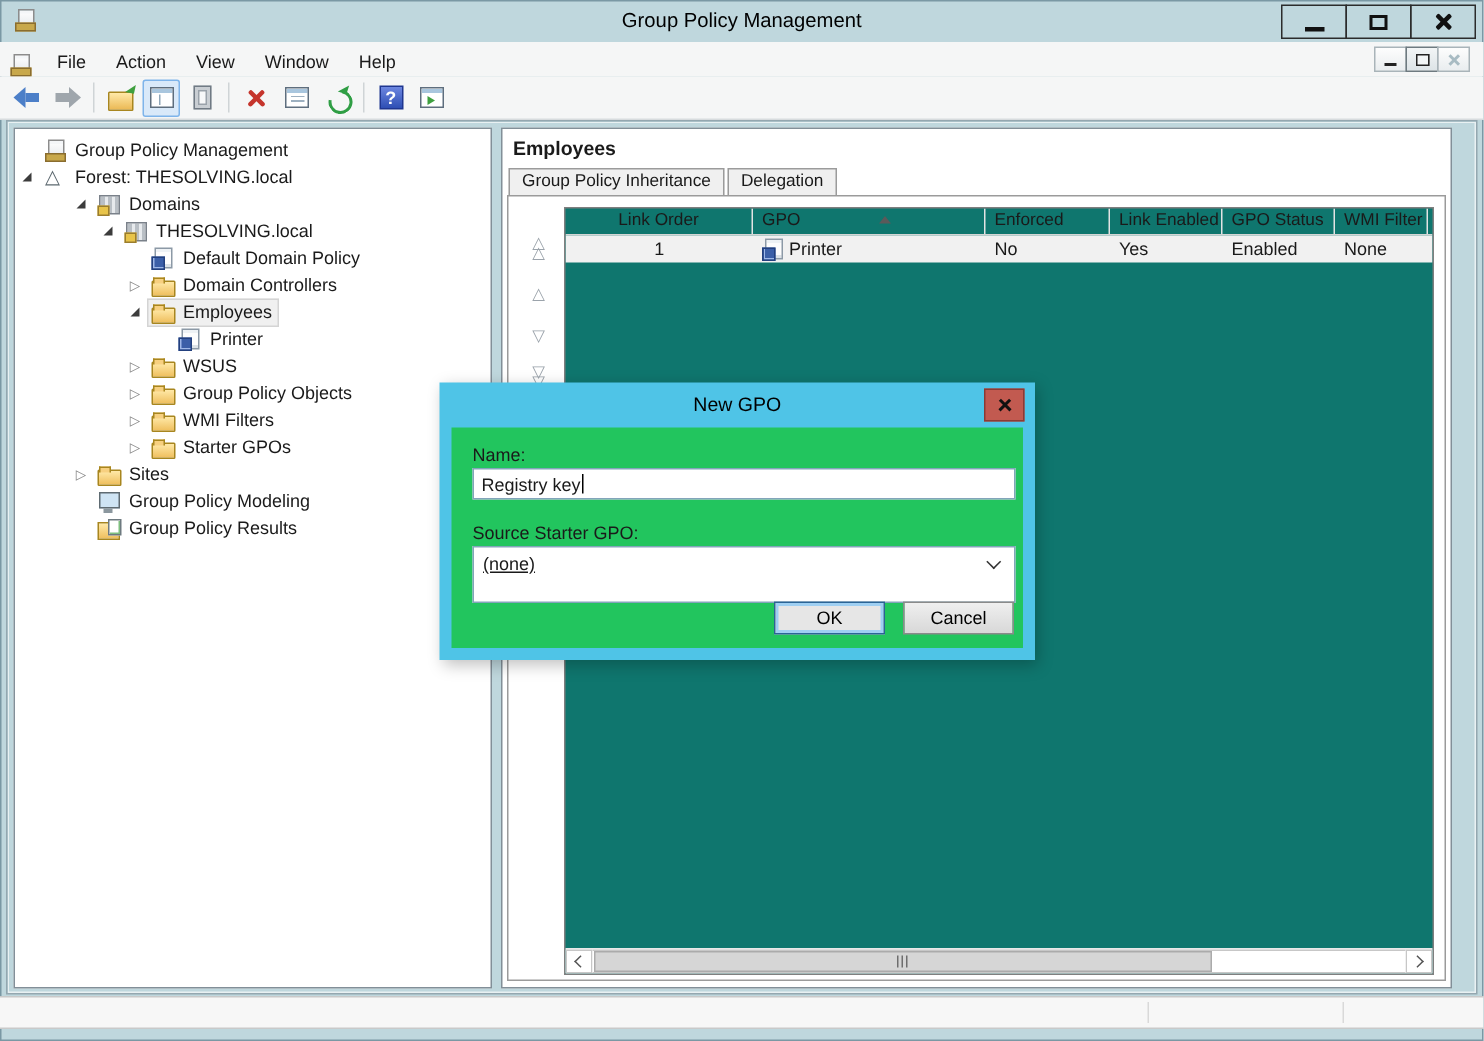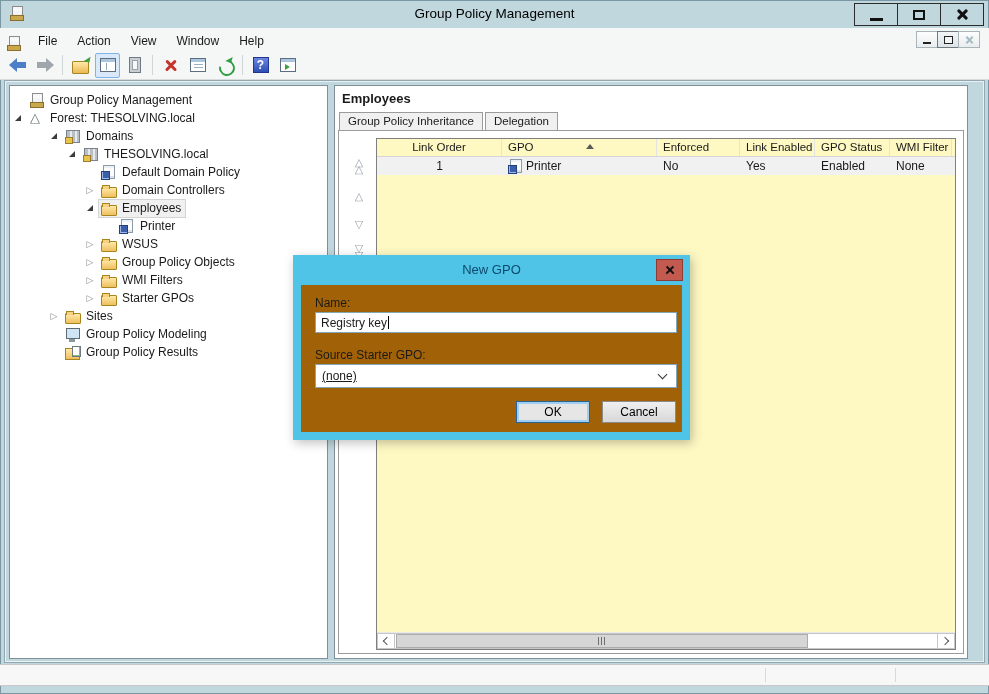--- a/index.html
+++ b/index.html
@@ -104,21 +104,21 @@
   .panel-title { position: absolute; left: 7px; top: 5px; font-size: 13px; font-weight: bold; }
   .tabs { position: absolute; left: 4px; top: 24px; display: flex; align-items: flex-end; height: 21px; }
   .tab { font-size: 11.5px; padding: 2px 8px 3px 8px; background: #F0F0F0; border: 1px solid #9B9B9B; height: 19px; margin-right: 2px; white-space: nowrap; position: relative; z-index: 1; }
   .tab.active { background: #FFF; height: 21px; z-index: 3; border-bottom: 1px solid #FFF; }
   .tabpage { position: absolute; left: 3px; right: 3px; top: 44px; bottom: 4px; background: #FFF; border: 1px solid #9B9B9B; z-index: 2; }
 
   .reorder { position: absolute; left: 8px; width: 24px; height: 18px; display: flex; flex-direction: column; align-items: center; justify-content: center; color: #9BA3AB; background: transparent; border: none; line-height: 7px; font-size: 11px; }
   .reorder b { font-weight: normal; }
   .t-up::before { content: "△"; } .t-dn::before { content: "▽"; }
 
-  .listbox { position: absolute; left: 37px; top: 7px; right: 7px; bottom: 3px; border: 1px solid #7F7F7F; background: #fef9c3; overflow: hidden; display: flex; flex-direction: column; }
+  .listbox { position: absolute; left: 37px; top: 7px; right: 7px; bottom: 3px; border: 1px solid #7F7F7F; background: #0f766e; overflow: hidden; display: flex; flex-direction: column; }
   .lhead { display: flex; height: 18px; border-bottom: 1px solid #D5D5D5; flex: none; }
   .lhead .hc { font-size: 11.5px; padding: 2px 6px; border-right: 1px solid #E3E3E3; white-space: nowrap; overflow: hidden; position: relative; flex: none; }
   .lrow { display: flex; height: 18px; background: #F1F1F1; flex: none; align-items: center; }
   .lrow .dc { font-size: 12px; padding: 1px 6px; white-space: nowrap; overflow: hidden; flex: none; display: flex; align-items: center; gap: 4px; }
   .c0 { width: 125px; text-align: center; justify-content: center; }
   .c1 { width: 155px; } .c2 { width: 83px; } .c3 { width: 75px; } .c4 { width: 75px; } .c5 { width: 62px; text-align: center; } .c6 { width: 75px; }
   .sort-asc { position: absolute; left: 84px; top: 5px; width: 0; height: 0; border-left: 4px solid transparent; border-right: 4px solid transparent; border-bottom: 5px solid #5A5A5A; }
   .lfill { flex: 1; }
 
   .hscroll { height: 17px; flex: none; display: flex; border-top: 1px solid #E8E8E8; background: #F7F7F7; }
@@ -131,31 +131,31 @@
   .sthumb { position: absolute; left: 1px; top: 0; bottom: 0; width: 76%; background: #D6D6D6; border: 1px solid #ABABAB; display: flex; align-items: center; justify-content: center; gap: 2px; }
   .sthumb i { width: 1px; height: 8px; background: #6E6E6E; }
 
   
   .statusbar { position: absolute; left: 0; top: 664px; width: 100%; height: 22px; background: #F7F7F7; border-top: 1px solid #C9C9C9; border-bottom: 1px solid #C9C9C9; }
   .statusbar .sep1 { position: absolute; left: 765px; top: 3px; bottom: 3px; width: 1px; background: #D9D9D9; }
   .statusbar .sep2 { position: absolute; left: 895px; top: 3px; bottom: 3px; width: 1px; background: #D9D9D9; }
 
   
   .dialog { position: absolute; left: 293px; top: 255px; width: 397px; height: 185px; background: #4FC4E7; z-index: 50; box-shadow: 2px 3px 10px rgba(0,0,0,0.25); }
-  .dlg-title { position: absolute; left: 0; right: 0; top: 0; height: 30px; line-height: 30px; text-align: center; font-size: 13px; color: #0c4a6e; }
+  .dlg-title { position: absolute; left: 0; right: 0; top: 0; height: 30px; line-height: 30px; text-align: center; font-size: 13px; color: #000000; }
   .dlg-close { position: absolute; right: 7px; top: 4px; width: 27px; height: 22px; background: #C25A50; border: 1px solid #8B3A34; display: flex; align-items: center; justify-content: center; }
   .dlg-close .g { position: relative; width: 10px; height: 10px; }
   .dlg-close .g::before, .dlg-close .g::after { content: ""; position: absolute; left: 0; top: 4px; width: 10px; height: 2.4px; background: #111; }
   .dlg-close .g::before { transform: rotate(45deg); } .dlg-close .g::after { transform: rotate(-45deg); }
-  .dlg-body { position: absolute; left: 8px; right: 8px; top: 30px; bottom: 8px; background: #a16207; }
+  .dlg-body { position: absolute; left: 8px; right: 8px; top: 30px; bottom: 8px; background: #22c55e; }
   .dlg-label-name { position: absolute; left: 14px; top: 11px; font-size: 12px; }
   .dlg-input { position: absolute; left: 14px; right: 5px; top: 27px; height: 21px; border: 1px solid #82A5BA; background: #FFF; font-size: 12px; padding: 3px 5px 0 5px; white-space: nowrap; overflow: hidden; }
   .caret { display: inline-block; width: 1px; height: 13px; background: #000; margin-left: 1px; vertical-align: -2px; }
   .dlg-label-src { position: absolute; left: 14px; top: 63px; font-size: 12px; }
-  .dlg-select { position: absolute; left: 14px; right: 5px; top: 79px; height: 24px; border: 1px solid #82A5BA; background: #FFF; font-size: 12px; padding: 4px 24px 0 6px; text-decoration: underline; }
+  .dlg-select { position: absolute; left: 14px; right: 5px; top: 79px; height: 38px; border: 1px solid #82A5BA; background: #FFF; font-size: 12px; padding: 4px 24px 0 6px; text-decoration: underline; }
   .dd-chev { position: absolute; right: 10px; top: 6px; width: 7px; height: 7px; border-right: 1.6px solid #333; border-bottom: 1.6px solid #333; transform: rotate(45deg); }
   .dlg-btn { position: absolute; top: 116px; height: 22px; width: 74px; font-size: 12px; font-family: "Liberation Sans", sans-serif; display: flex; align-items: center; justify-content: center; }
   .btn-ok { left: 215px; background: #E6E6E6; border: 1px solid #2A6496; box-shadow: inset 0 0 0 2px #9ECFF2; }
   .btn-cancel { left: 301px; background: linear-gradient(#EFEFEF,#D8D8D8); border: 1px solid #8A8A8A; }
 </style>
 </head>
 <body>
 
 <div class="titlebar">
   <span class="ticon app-icon" data-icon="console-icon"></span>

